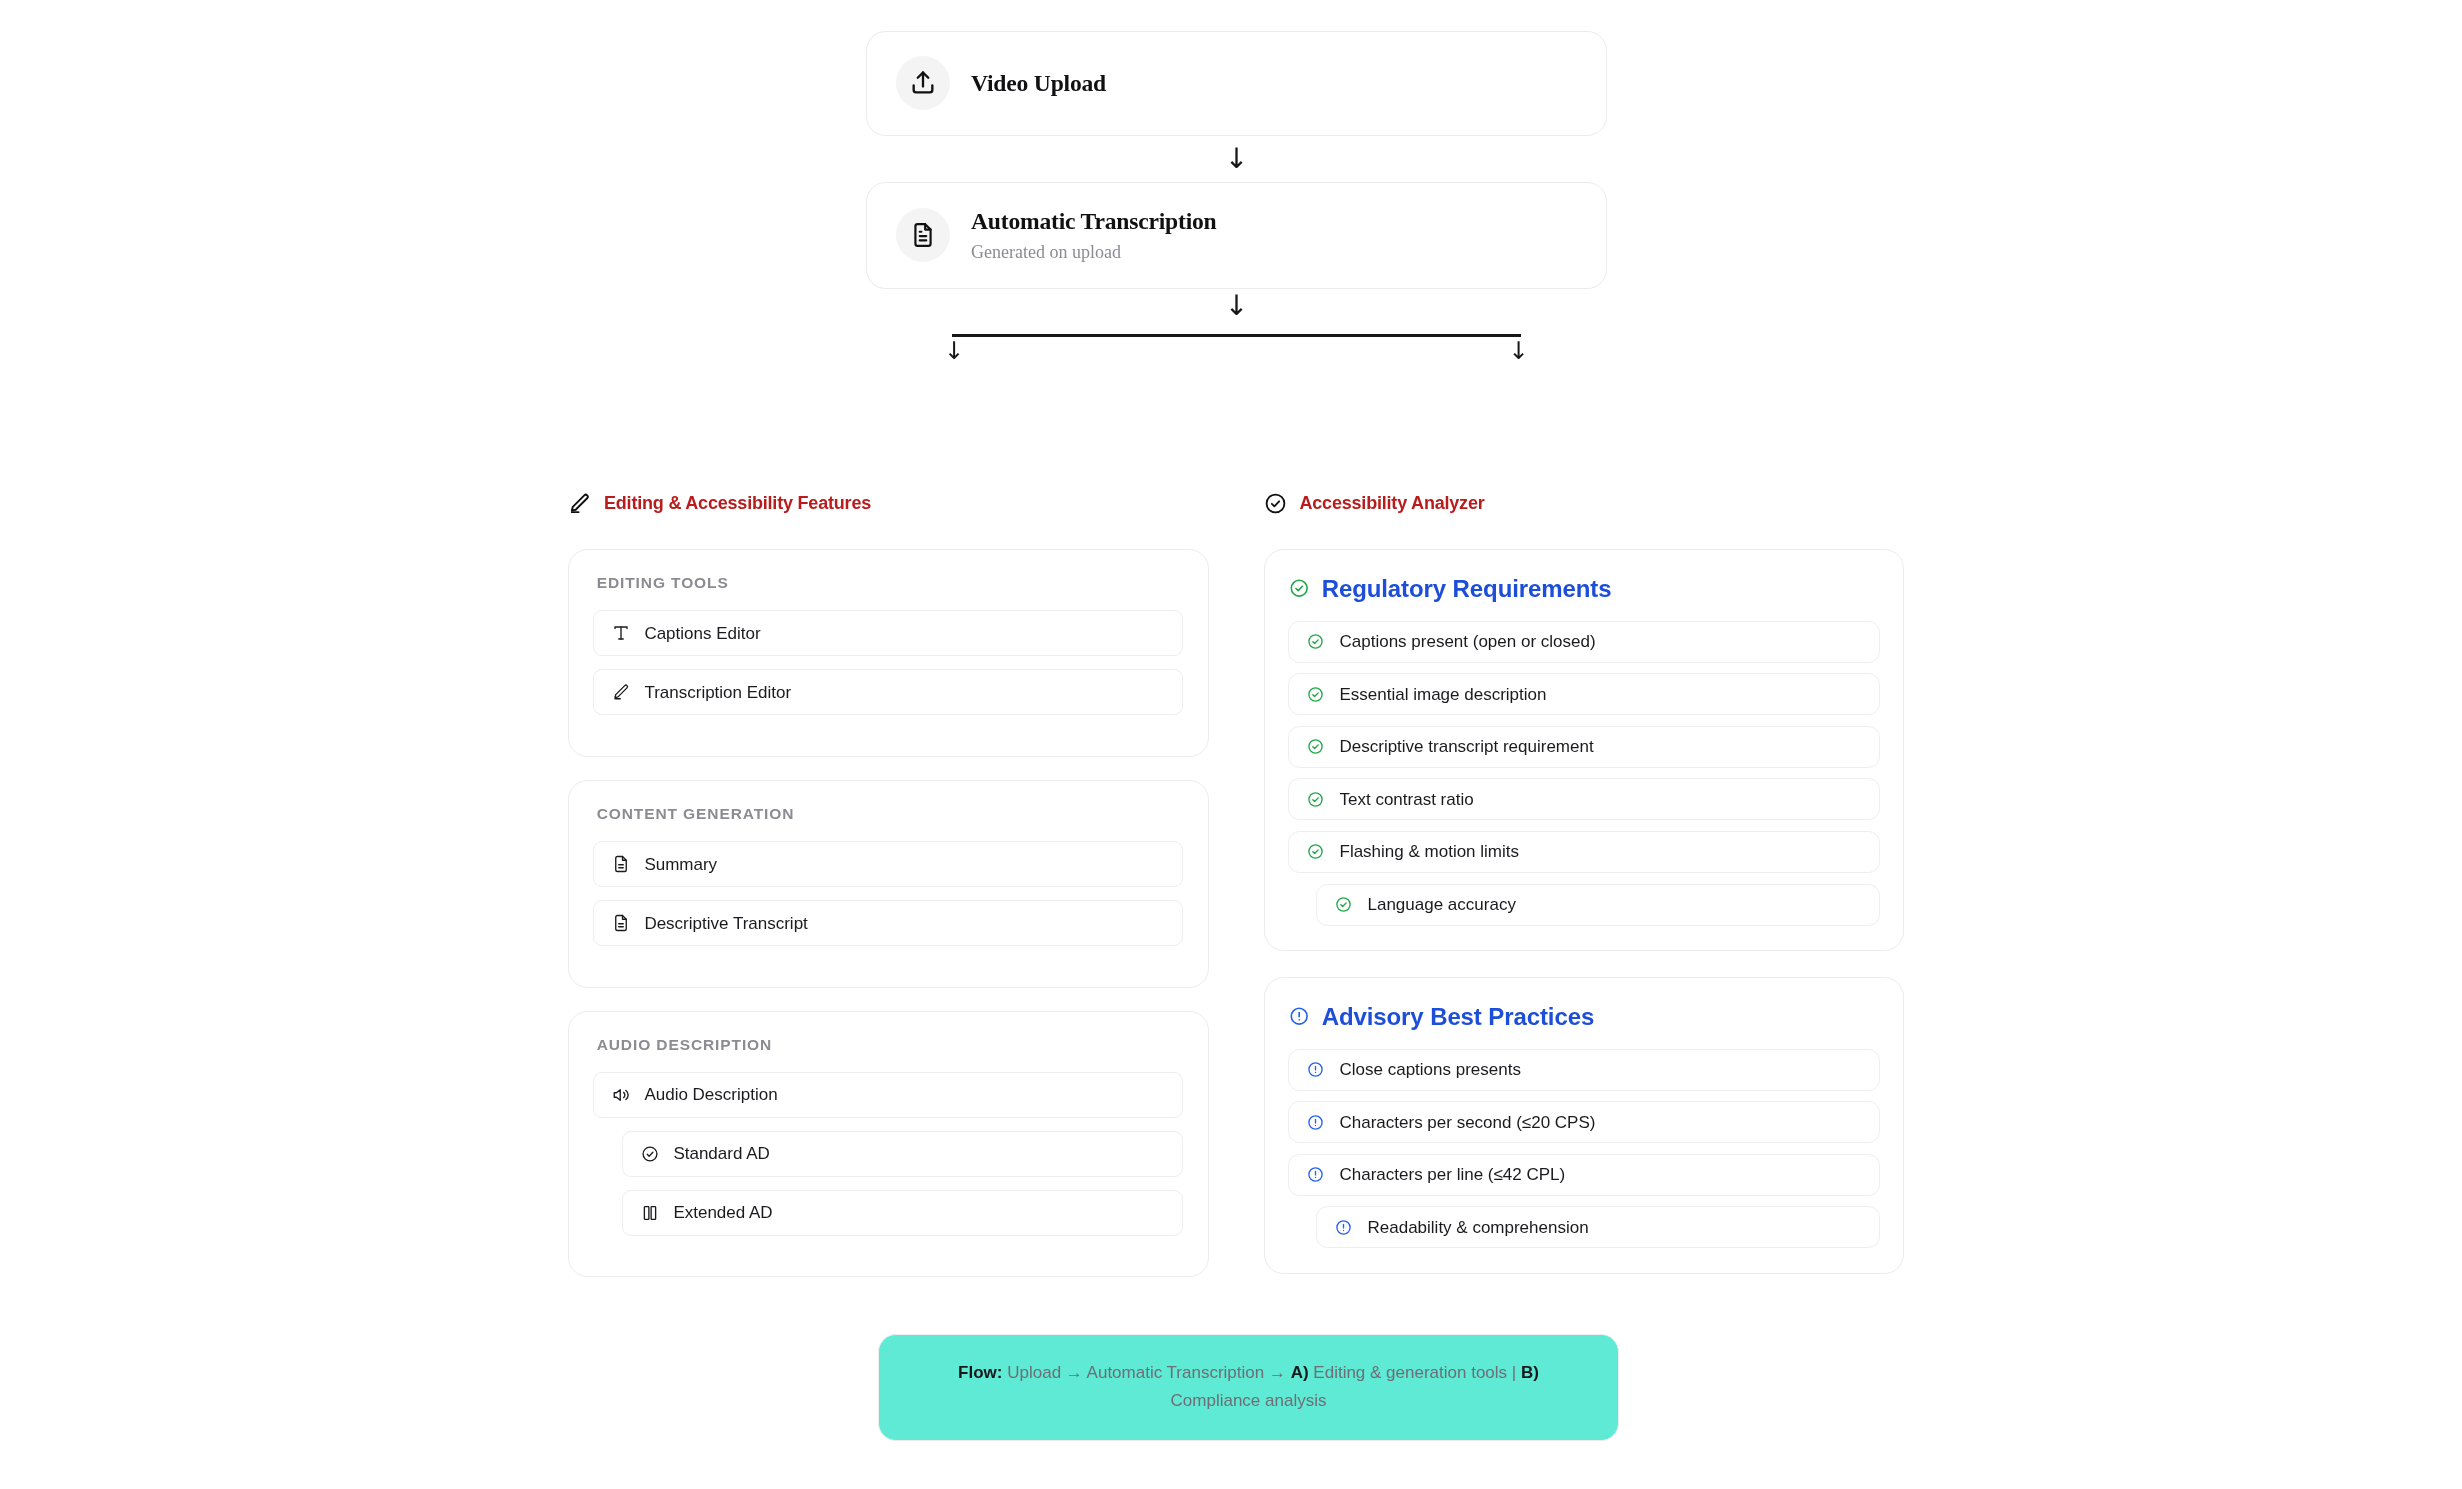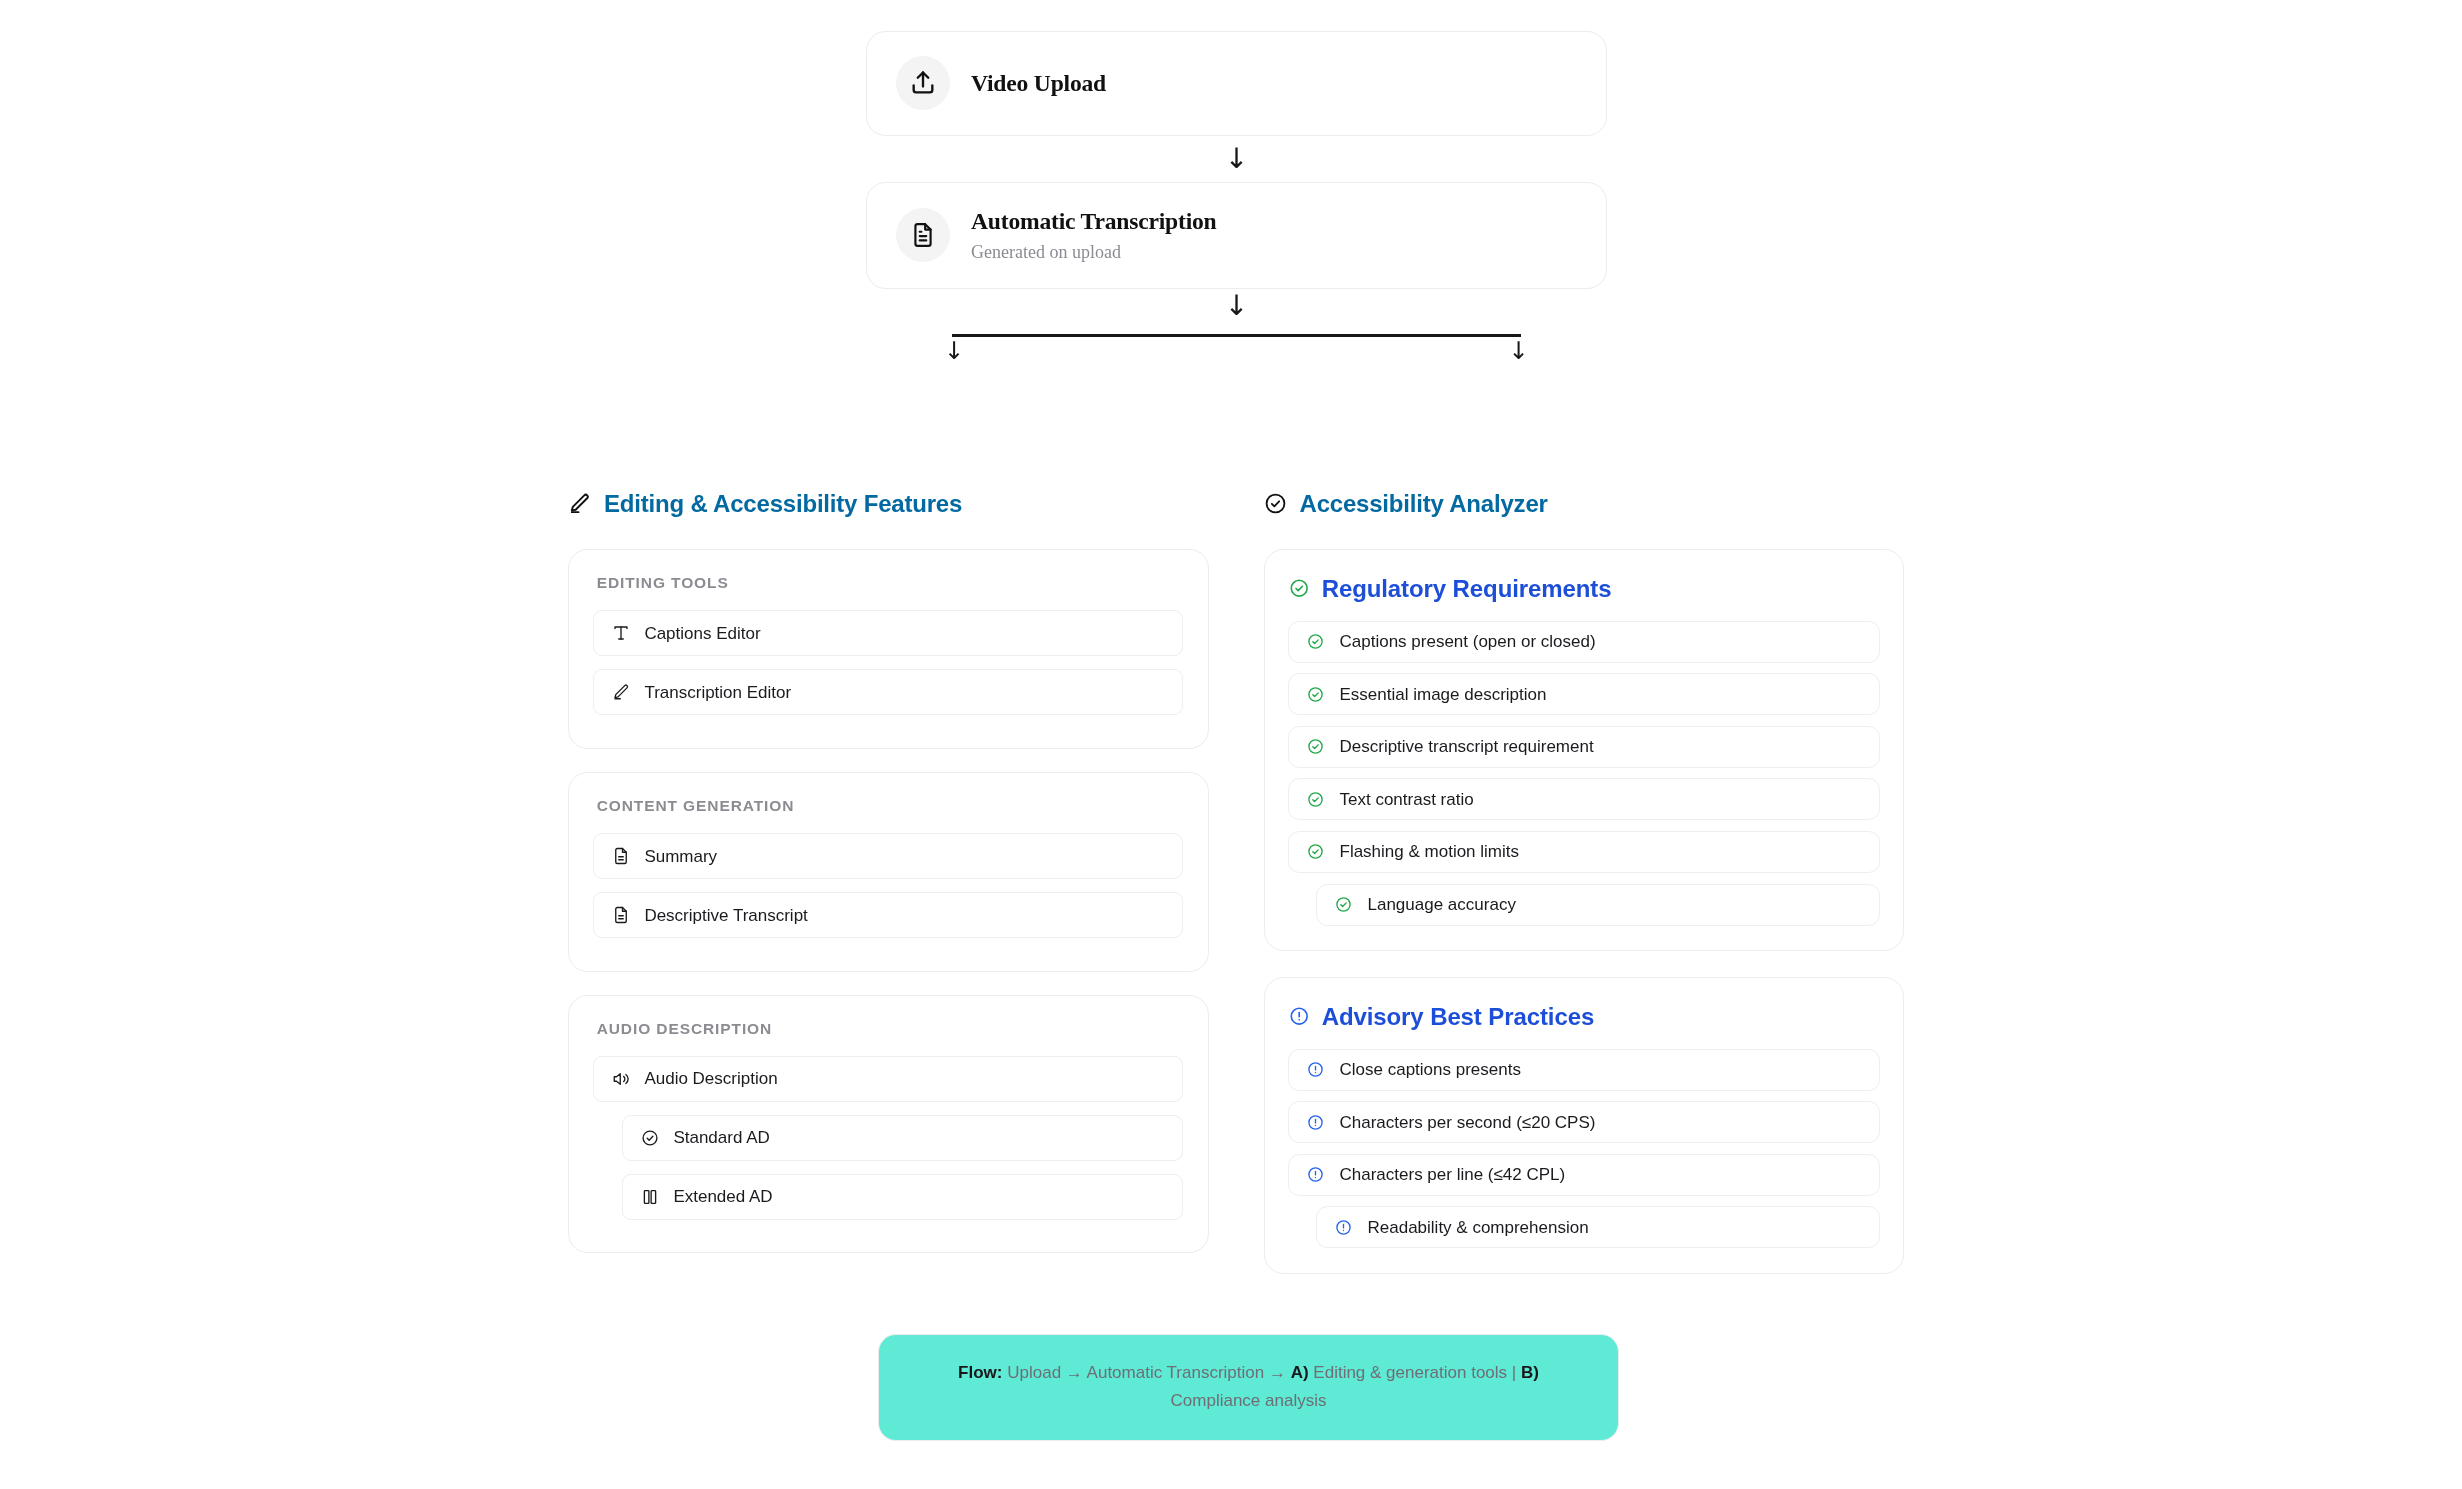--- a/index.html
+++ b/index.html
@@ -89,21 +89,21 @@
     align-items: flex-start;
   }
   .col-left  { width: 652px; }
   .col-right { width: 652px; }
 
   .col-head {
     display: flex; align-items: center; gap: 13px;
     margin-bottom: 31px; height: 29px;
   }
   .col-head-title {
-    font-size: 24px; font-weight: bold; letter-spacing: -0.2px; color: #0369a1;
+    font-size: 18px; font-weight: bold; letter-spacing: -0.2px; color: #b91c1c;
   }
 
   
   .group {
     padding: 24.4px 24.4px 24.4px 24.4px;
     margin-bottom: 23px;
   }
   .group-label {
     font-size: 15.5px; font-weight: bold; letter-spacing: 0.9px;
     color: #8b8b92; text-transform: uppercase;
@@ -111,21 +111,21 @@
   }
   .pill {
     display: flex; align-items: center; gap: 14px;
     border: 1.6px solid #eeeef0;
     border-radius: 9px;
     background: #ffffff;
     padding: 0 18px;
     height: 46px;
     margin-bottom: 13px;
   }
-  .pill:last-child { margin-bottom: 8px; align-items: center; }
+  .pill:last-child { margin-bottom: 16px; align-items: center; }
   .pill-label { font-size: 17px; color: #1b1b1f; line-height: 1; }
   .pill.indent { margin-left: 29px; }
 
   
   .acard {
     padding: 23px 23px 24.4px 23px;
     margin-bottom: 26px;
   }
   .acard-head {
     display: flex; align-items: center; gap: 12.2px;

